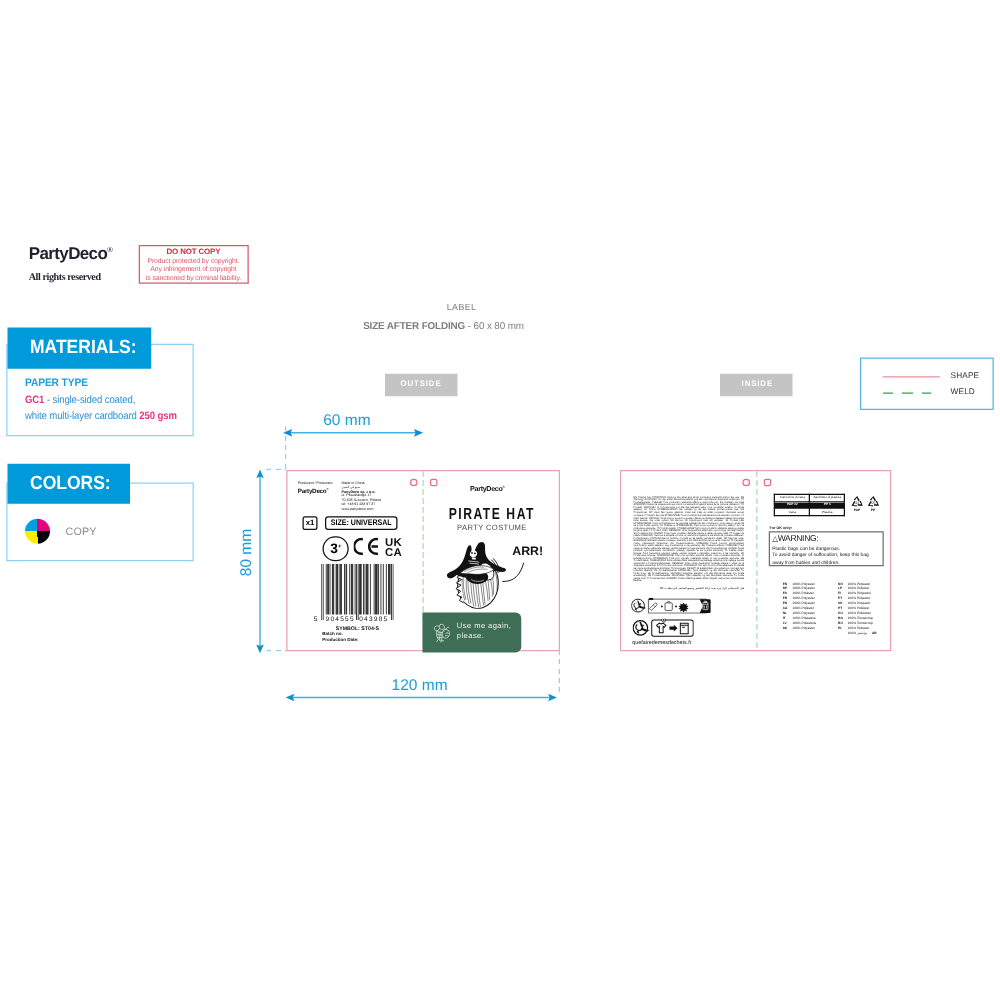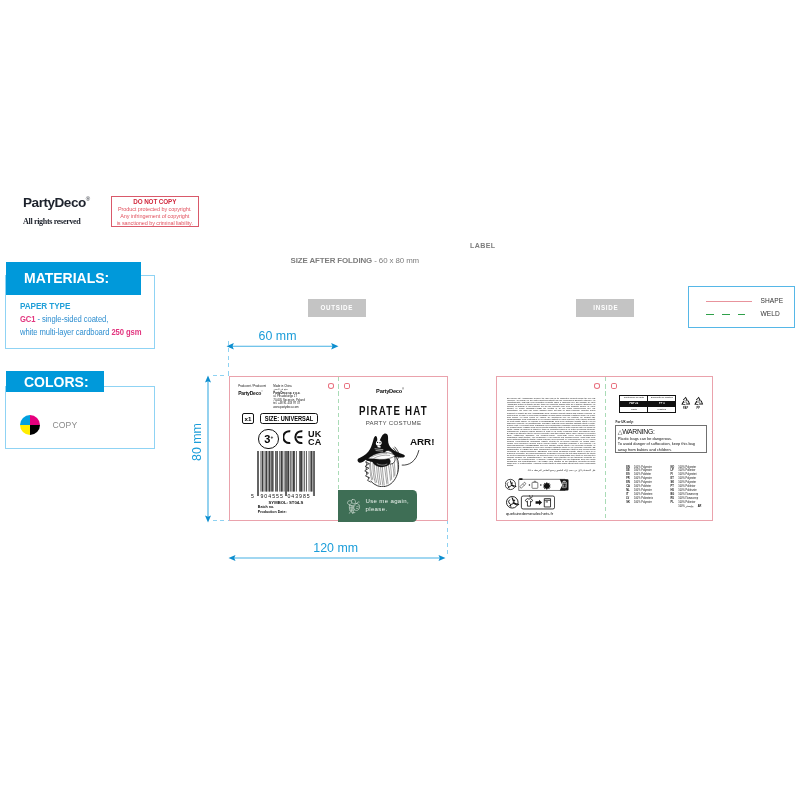--- a/index.html
+++ b/index.html
@@ -19,36 +19,36 @@
   #dnc .t1{color:#d0273c;font-weight:bold;font-size:6.3px;letter-spacing:-0.1px;line-height:1.1;}
   #dnc .t2{color:#e2525f;font-size:5.5px;line-height:1.24;letter-spacing:-0.08px;}
 
   
   .secbox{border:1px solid #8fd3f4;box-sizing:border-box;}
   .sechdr{background:#0099da;color:#fff;font-weight:bold;font-family:"Liberation Sans",sans-serif;display:flex;align-items:center;}
 
   
   #pp{left:290.5px;top:183px;width:192.5px;height:49px;background:#c4c4c4;color:#fff;font-weight:bold;font-size:19.4px;display:flex;align-items:center;justify-content:center;font-family:"Liberation Sans",sans-serif;}
   #pp>span{display:inline-block;transform:scaleX(0.758);}
-  #pplabel{left:303px;top:242px;width:192.5px;text-align:right;font-weight:bold;font-size:7.1px;color:#7d7d7d;letter-spacing:0.35px;font-family:"Liberation Sans",sans-serif;}
+  #pplabel{left:273px;top:242px;width:192.5px;text-align:center;font-weight:normal;font-size:7.1px;color:#7d7d7d;letter-spacing:0.35px;font-family:"Liberation Sans",sans-serif;}
   #ppsize{left:290.5px;top:255.5px;width:192.5px;font-size:7.9px;color:#7d7d7d;font-family:"Liberation Sans",sans-serif;letter-spacing:-0.1px;}
   #ppsize b{font-weight:bold;}
 
   .tagbox{background:#c4c4c4;color:#fff;font-weight:bold;font-size:6.5px;display:flex;align-items:center;justify-content:center;letter-spacing:0.75px;font-family:"Liberation Sans",sans-serif;}
 
   #matbox{left:4.7px;top:275px;width:150.5px;height:74px;}
-  #mathdr{left:6.4px;top:262px;width:135px;height:32.5px;font-size:15.3px;padding-left:17.5px;box-sizing:border-box;}
+  #mathdr{left:6.4px;top:262px;width:115px;height:32.5px;font-size:15.3px;padding-left:17.5px;box-sizing:border-box;}
   #mathdr>span,#colhdr>span{display:inline-block;transform:scaleX(0.915);transform-origin:left center;}
   #matbody{left:19.5px;top:301px;width:140px;}
   #matbody .msub{color:#1f9fd8;font-weight:bold;font-size:8.8px;font-family:"Liberation Sans",sans-serif;letter-spacing:-0.1px;transform:scaleX(0.93);transform-origin:left center;}
   #matbody .mline{color:#2f8fd0;font-size:8.5px;font-family:"Liberation Sans",sans-serif;letter-spacing:-0.1px;margin-top:3.2px;transform:scaleX(0.9);transform-origin:left center;}
   #matbody .mline b{color:#e2357f;font-weight:bold;}
 
   #colbox{left:4.7px;top:386px;width:150.5px;height:63px;}
-  #colhdr{left:6.4px;top:371px;width:97.6px;height:21px;font-size:15.3px;padding-left:17.5px;box-sizing:border-box;}
+  #colhdr{left:6.4px;top:371px;width:97.6px;height:32px;font-size:15.3px;padding-left:17.5px;box-sizing:border-box;}
   #colbody{left:20px;top:415px;display:flex;align-items:center;}
   .cmykwheel{width:20.4px;height:20.4px;border-radius:50%;display:inline-block;
     background:conic-gradient(from 0deg,#e6007e 0deg 90deg,#000000 90deg 180deg,#ffed00 180deg 270deg,#00a0e0 270deg 360deg);}
   .cmyktxt{margin-left:12.1px;color:#8a8a8a;font-size:8.6px;font-family:"Liberation Sans",sans-serif;letter-spacing:0.1px;}
 
   .tagbox>span{display:inline-block;transform:scaleX(0.96);padding-left:0.75px;}
   #tag-outside{left:307.5px;top:299px;width:58.5px;height:17.5px;}
   #tag-inside{left:575.8px;top:299.2px;width:58.7px;height:17.5px;}
 
   

